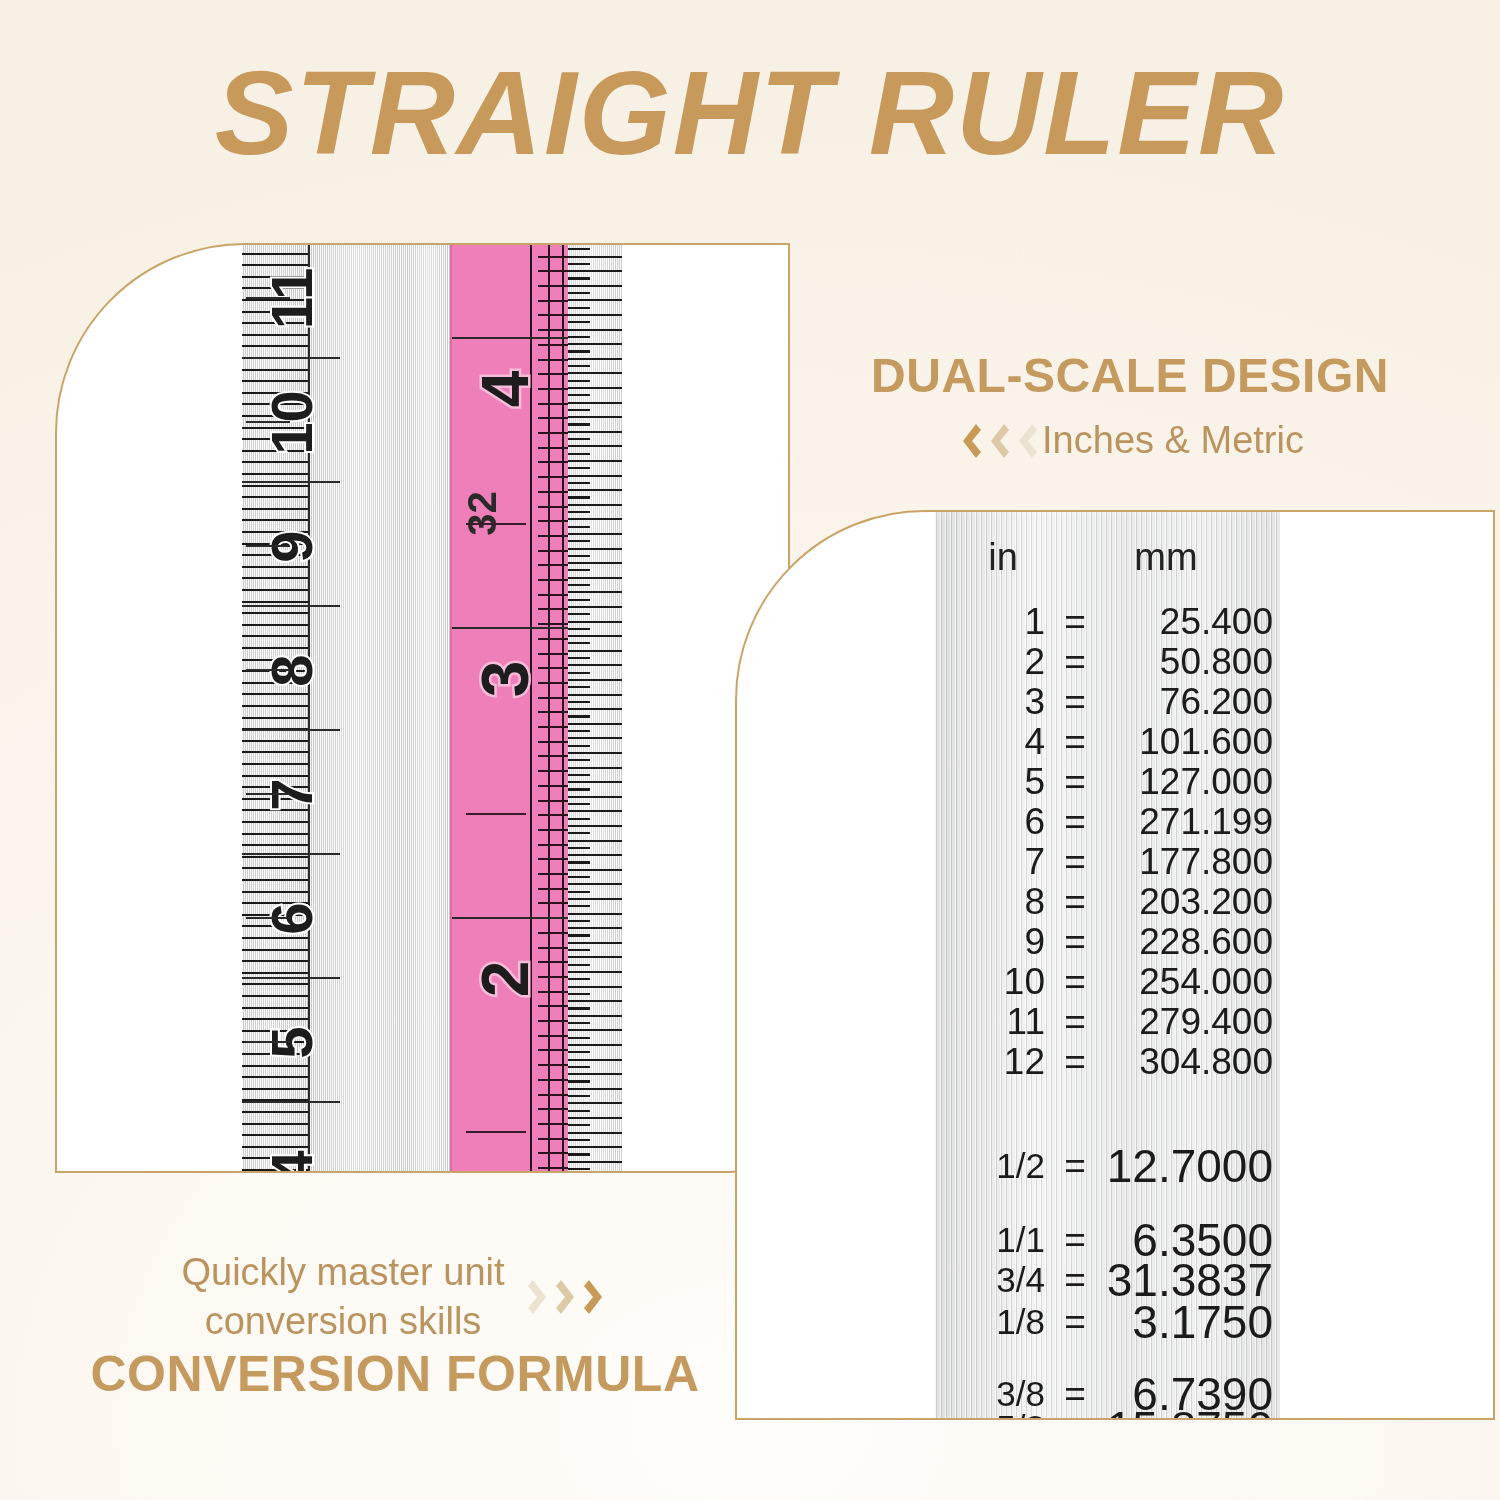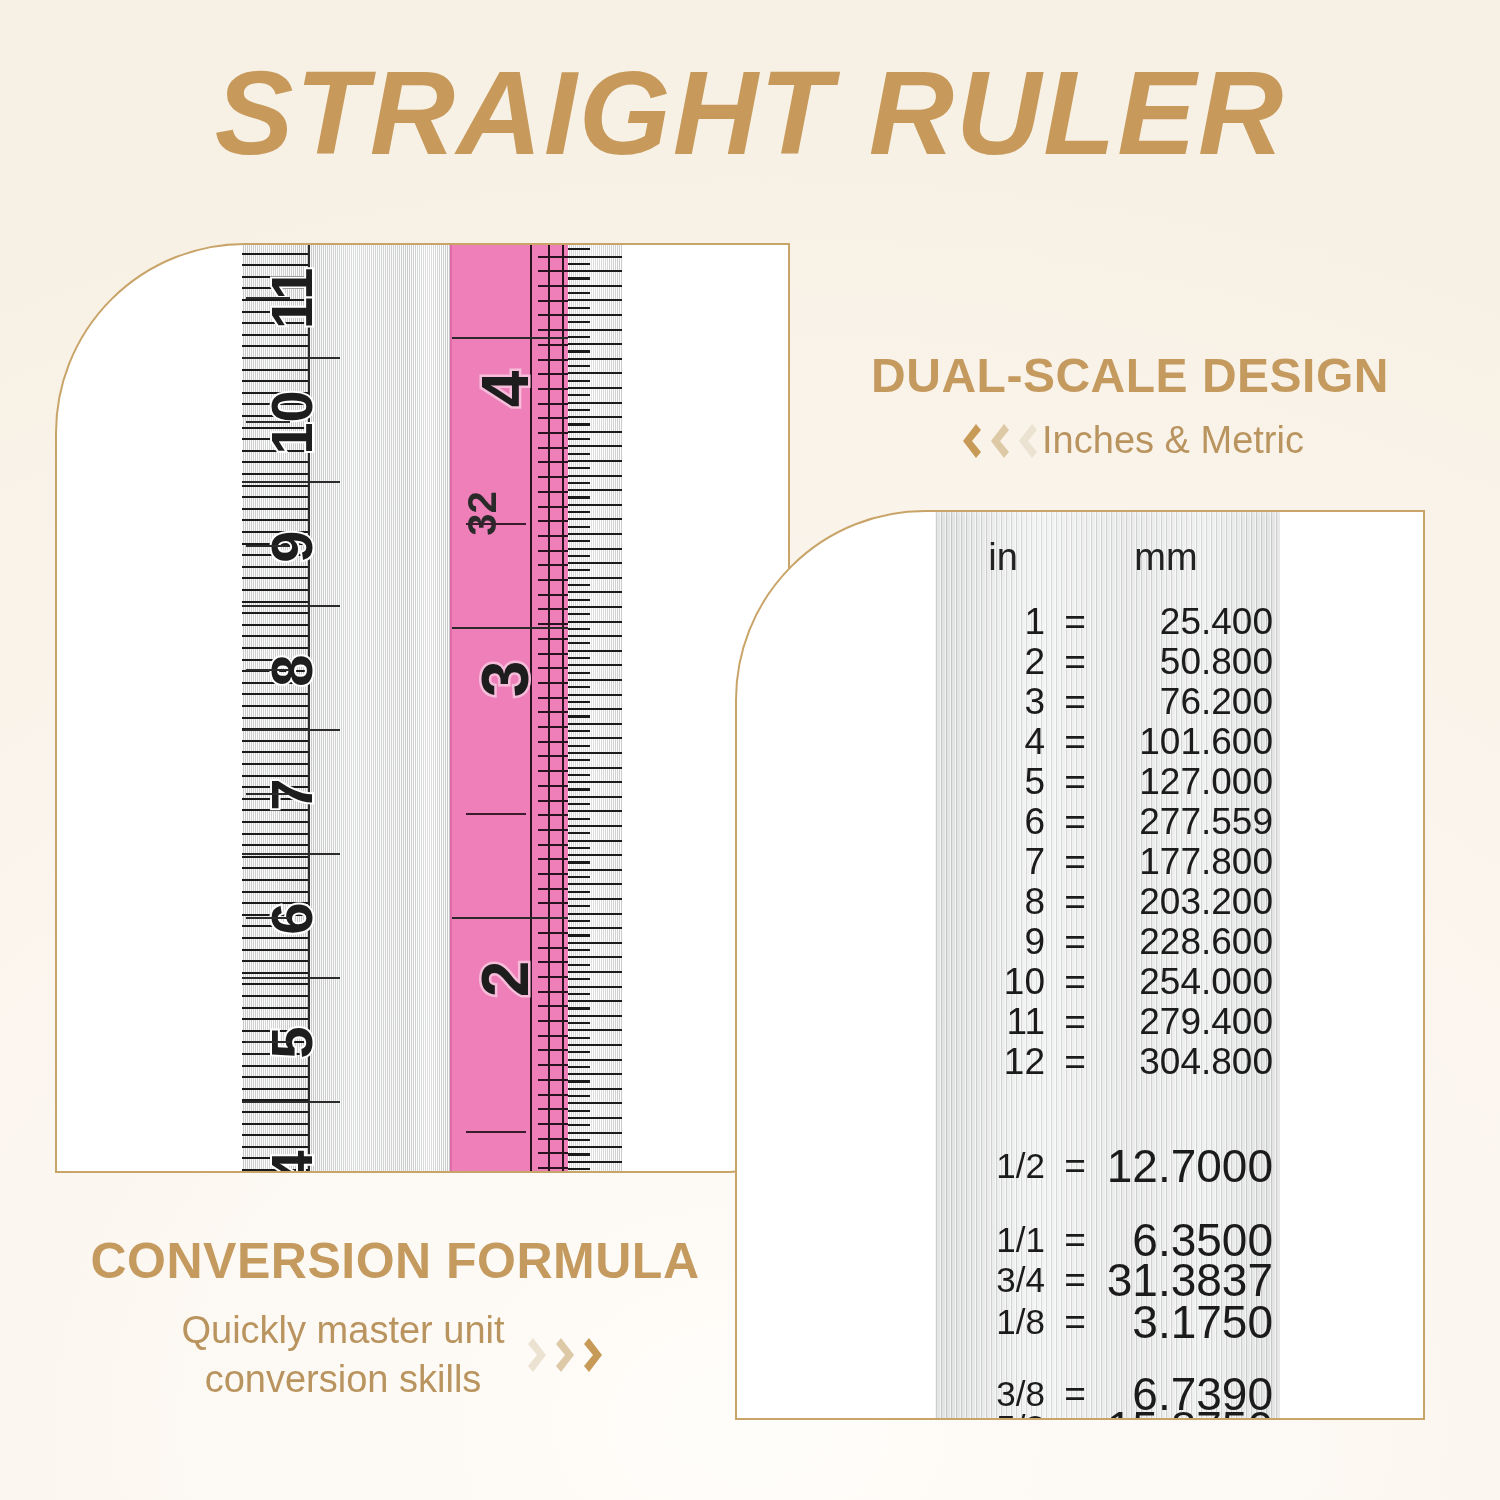--- a/index.html
+++ b/index.html
@@ -34,21 +34,21 @@
     box-sizing:border-box;
     overflow:hidden;
   }
   #panel-left{
     left:55px;top:243px;width:735px;height:930px;
     border-top-left-radius:190px;
     border-bottom-right-radius:60px;
     border-top-right-radius:0;border-bottom-left-radius:0;
   }
   #panel-right{
-    left:735px;top:510px;width:690px;height:910px;
+    left:735px;top:510px;width:760px;height:910px;
     border-top-left-radius:190px;
     border-top-right-radius:0;
     border-bottom-right-radius:0;border-bottom-left-radius:0;
   }
 
   
   #ruler-left{
     position:absolute;left:185px;top:-4px;width:380px;height:940px;
   }
   .metal{
@@ -343,21 +343,21 @@
         <span class="c-mm">101.600</span>
       </div>
       <div class="conv-row" style="top:254px;">
         <span class="c-in">5</span>
         <span class="c-eq">=</span>
         <span class="c-mm">127.000</span>
       </div>
       <div class="conv-row" style="top:294px;">
         <span class="c-in">6</span>
         <span class="c-eq">=</span>
-        <span class="c-mm">277.559</span>
+        <span class="c-mm">271.199</span>
       </div>
       <div class="conv-row" style="top:334px;">
         <span class="c-in">7</span>
         <span class="c-eq">=</span>
         <span class="c-mm">177.800</span>
       </div>
       <div class="conv-row" style="top:374px;">
         <span class="c-in">8</span>
         <span class="c-eq">=</span>
         <span class="c-mm">203.200</span>
@@ -431,33 +431,33 @@
         </svg>
         <svg class="chev" viewBox="0 0 26 40">
           <path d="M20 3 L7 20 L20 37 L25 31 L16 20 L25 9 Z" fill="#ece2d2"></path>
         </svg>
       </span>
       <span id="dual-sub">Inches &amp; Metric</span>
     </div>
   </div>
 
   <div id="conv-block">
-    <div id="conv-title">CONVERSION FORMULA</div>
     <div id="conv-sub-row">
       <span id="conv-sub">
         <span>Quickly master unit</span><br>
         <span>conversion skills</span>
       </span>
       <span class="chev-group">
         <svg class="chev" viewBox="0 0 26 40">
           <path d="M6 3 L19 20 L6 37 L1 31 L10 20 L1 9 Z" fill="#ece2d2"></path>
         </svg>
         <svg class="chev" viewBox="0 0 26 40">
           <path d="M6 3 L19 20 L6 37 L1 31 L10 20 L1 9 Z" fill="#ddc9a6"></path>
         </svg>
         <svg class="chev" viewBox="0 0 26 40">
           <path d="M6 3 L19 20 L6 37 L1 31 L10 20 L1 9 Z" fill="#c89a58"></path>
         </svg>
       </span>
     </div>
+    <div id="conv-title">CONVERSION FORMULA</div>
   </div>
 
 </div>
 
 </body></html>

